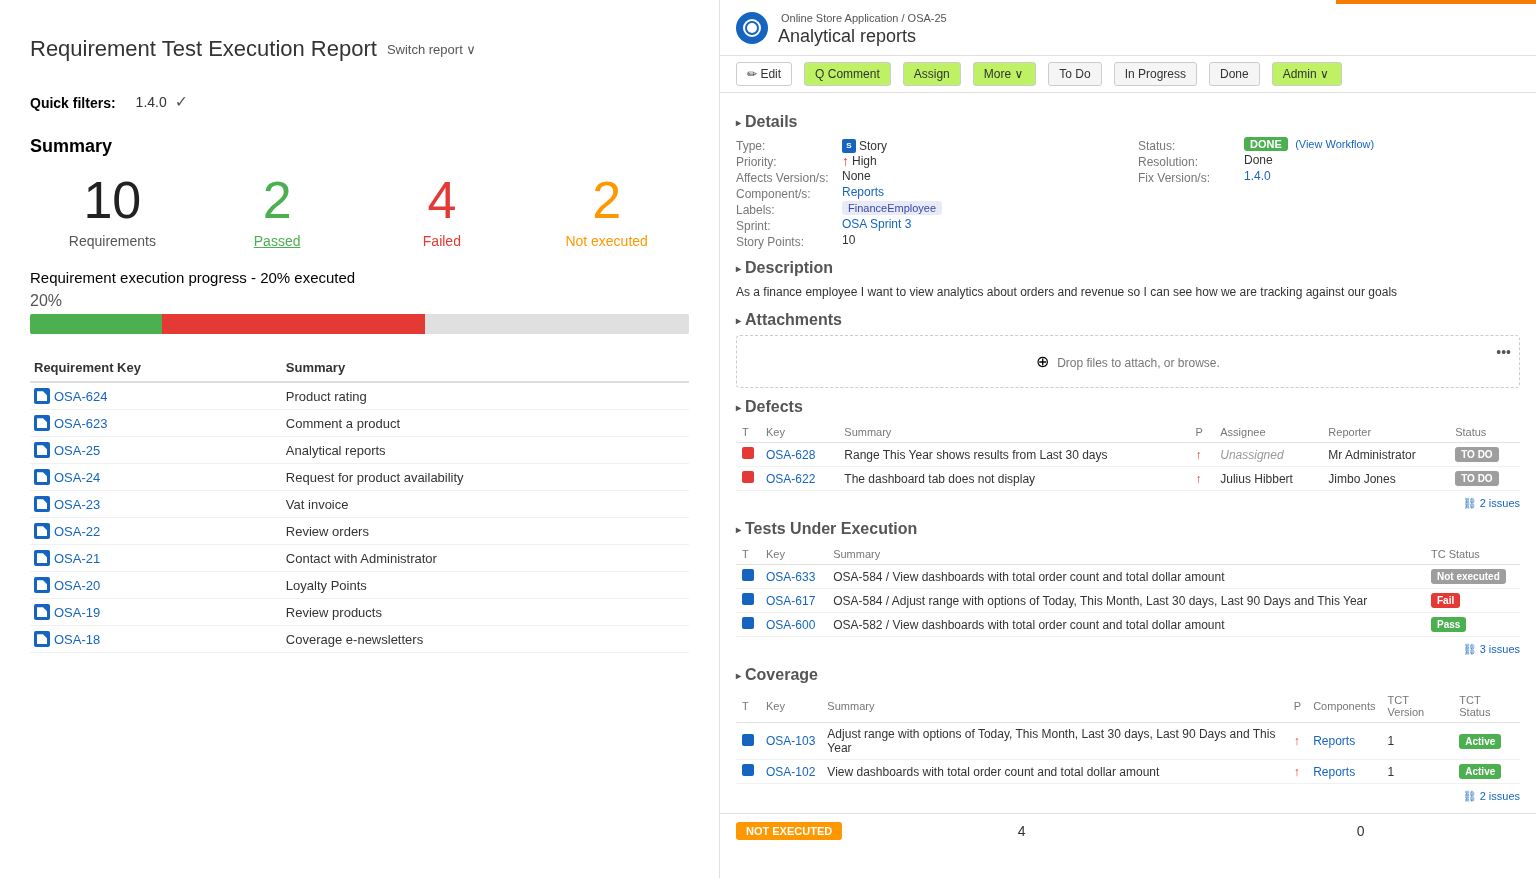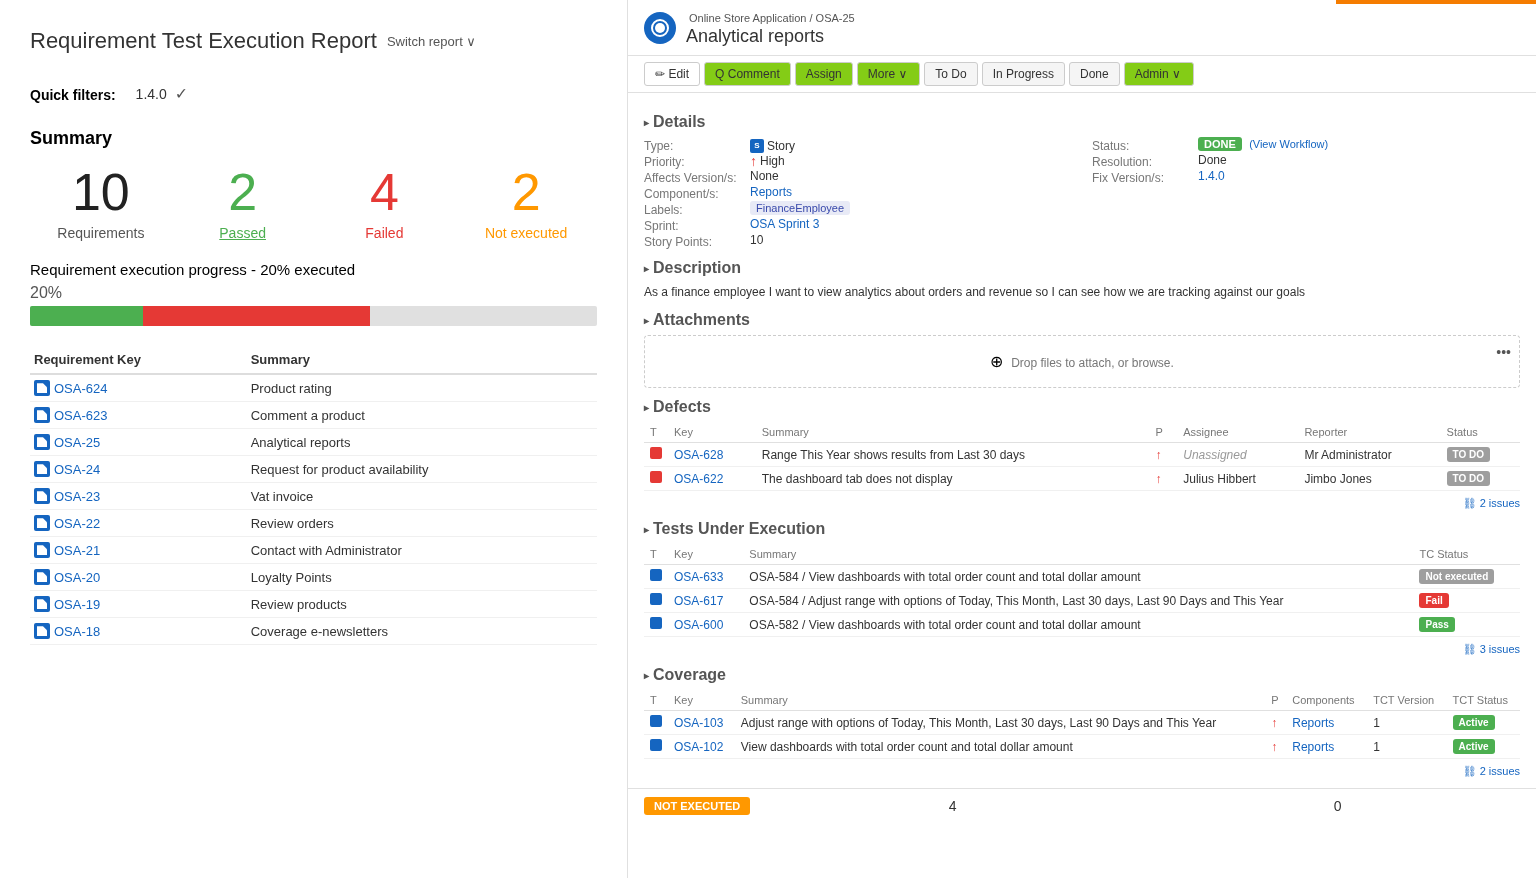--- a/index.html
+++ b/index.html
@@ -1,19 +1,19 @@
 <!DOCTYPE html>
 <html><head>
   <meta charset="utf-8">
   <style>
     * { box-sizing: border-box; margin: 0; padding: 0; }
     body { font-family: -apple-system, BlinkMacSystemFont, 'Segoe UI', Arial, sans-serif; font-size: 13px; background: #fff; display: flex; height: 878px; overflow: hidden; }
 
     
-    .left-panel { width: 628px; padding: 28px 30px; overflow-y: auto; border-right: 1px solid #e0e0e0; flex-shrink: 0; }
+    .left-panel { width: 720px; padding: 36px 30px; overflow-y: auto; border-right: 1px solid #e0e0e0; flex-shrink: 0; }
     .report-header { display: flex; align-items: center; gap: 10px; margin-bottom: 30px; }
     .report-title { font-size: 22px; font-weight: 400; color: #333; }
     .switch-report { font-size: 13px; color: #555; cursor: pointer; display: flex; align-items: center; gap: 3px; }
     .switch-report span { color: #555; }
 
     .quick-filters { display: flex; align-items: flex-end; gap: 20px; margin-bottom: 25px; }
     .quick-filters-label { font-weight: 700; font-size: 14px; }
     .filter-value { display: flex; align-items: center; gap: 8px; font-size: 14px; color: #333; }
     .filter-check { color: #555; font-size: 16px; }
 
@@ -54,22 +54,22 @@
 
     .jira-header { display: flex; align-items: flex-start; padding: 12px 16px 8px; gap: 10px; border-bottom: 1px solid #e0e0e0; }
     .jira-logo { width: 32px; height: 32px; background: #1565c0; border-radius: 50%; display: flex; align-items: center; justify-content: center; flex-shrink: 0; }
     .jira-logo-inner { width: 18px; height: 18px; border: 2px solid #fff; border-radius: 50%; position: relative; }
     .jira-logo-inner::after { content: ''; position: absolute; top: 2px; left: 2px; width: 10px; height: 10px; background: #fff; border-radius: 50%; }
     .jira-title-block { flex: 1; }
     .jira-breadcrumb { font-size: 11px; color: #1565c0; cursor: pointer; }
     .jira-breadcrumb span { color: #555; margin: 0 3px; }
     .jira-issue-title { font-size: 18px; font-weight: 500; color: #333; margin-top: 2px; }
 
-    .jira-toolbar { display: flex; align-items: center; gap: 4px; padding: 6px 16px; border-bottom: 1px solid #e0e0e0; flex-wrap: wrap; }
-    .toolbar-btn { padding: 4px 10px; font-size: 12px; border: 1px solid #ccc; background: #84cc16; cursor: pointer; border-radius: 3px; color: #333; display: flex; align-items: center; gap: 3px; }
+    .jira-toolbar { display: flex; align-items: center; gap: 12px; padding: 6px 16px; border-bottom: 1px solid #e0e0e0; flex-wrap: wrap; }
+    .toolbar-btn { padding: 4px 10px; font-size: 12px; border: 1px solid #ccc; background: #bef264; cursor: pointer; border-radius: 3px; color: #333; display: flex; align-items: center; gap: 3px; }
     .toolbar-btn.edit { background: #fff; }
     .toolbar-btn-status { padding: 4px 10px; font-size: 12px; border: 1px solid #ccc; background: #f5f5f5; cursor: pointer; border-radius: 3px; color: #333; }
     .toolbar-btn-admin { display: flex; align-items: center; gap: 2px; }
     .chevron-down { font-size: 9px; }
 
     .jira-content { padding: 10px 16px; }
 
     .section-header { font-size: 16px; font-weight: 600; color: #555; margin: 10px 0 6px; cursor: pointer; display: flex; align-items: center; gap: 4px; }
     .section-header::before { content: '▸'; font-size: 10px; }
 

